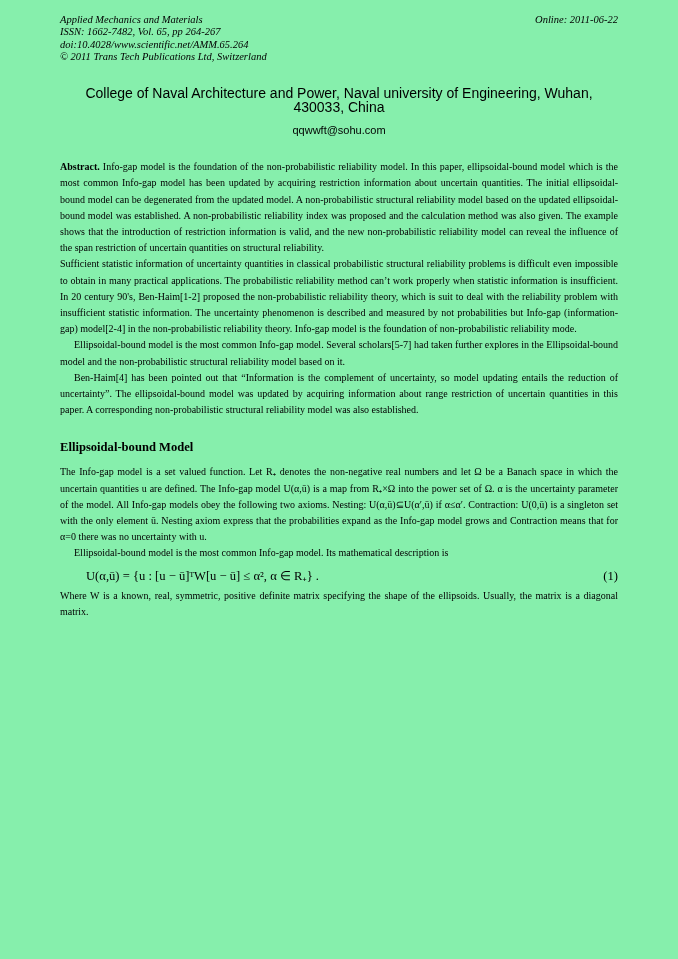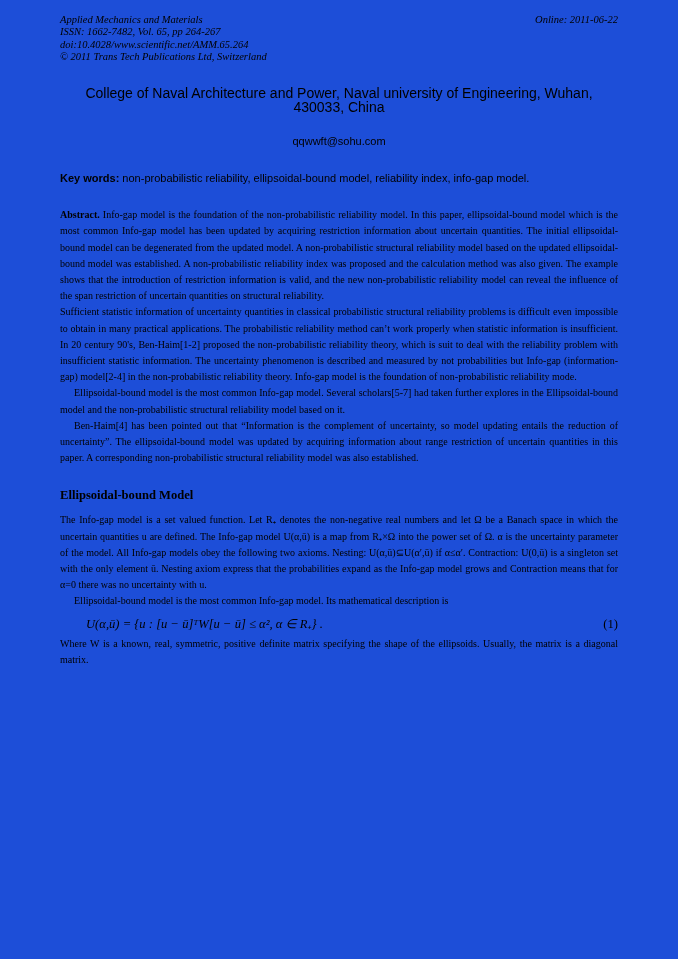--- a/index.html
+++ b/index.html
@@ -6,21 +6,21 @@
     margin: 0;
     padding: 0;
     background: #ffffff;
   }
   .page {
     position: relative;
     width: 678px;
     height: 959px;
     box-sizing: border-box;
     padding: 14px 60px 12px 60px;
-    background: #1d4ed8;
+    background: #86efac;
     color: #000000;
     overflow: hidden;
   }
   
   .hdr {
     display: flex;
     justify-content: space-between;
     align-items: flex-start;
     font-family: "Liberation Serif", serif;
     font-style: italic;
@@ -45,21 +45,21 @@
     line-height: 18px;
   }
   .affiliation {
     margin-top: 11px;
     text-align: center;
     font-family: "Liberation Sans", sans-serif;
     font-size: 14px;
     line-height: 14px;
   }
   .email {
-    margin-top: 20px;
+    margin-top: 9px;
     text-align: center;
     font-family: "Liberation Sans", sans-serif;
     font-size: 11px;
     line-height: 14px;
   }
   .keywords {
     margin: 23px 0 0 0;
     font-family: "Liberation Sans", sans-serif;
     font-size: 11px;
     line-height: 14px;
@@ -85,21 +85,21 @@
   .equation {
     display: flex;
     justify-content: space-between;
     align-items: baseline;
     margin: 5px 0 3px 0;
     padding-left: 26px;
     font-family: "Liberation Serif", serif;
     font-size: 12.6px;
     line-height: 18px;
   }
-  .eq-body { font-style: italic; }
+  .eq-body { }
   .eq-num { font-style: normal; }
 </style>
 </head>
 <body>
 
 <div class="page">
 
   <div class="hdr">
     <div class="hdr-left">
       <div>Applied Mechanics and Materials</div>
@@ -111,21 +111,20 @@
   </div>
 
   <div class="title">
   </div>
 
 
   <div class="affiliation">College of Naval Architecture and Power, Naval university of Engineering, Wuhan, 430033, China</div>
 
   <div class="email">qqwwft@sohu.com</div>
 
-  <p class="keywords"><b>Key words:</b> <span>non-probabilistic reliability, ellipsoidal-bound model, reliability index, info-gap model.</span></p>
 
   <p class="body abstract"><b>Abstract.</b> <span>Info-gap model is the foundation of the non-probabilistic reliability model. In this paper, ellipsoidal-bound model which is the most common Info-gap model has been updated by acquiring restriction information about uncertain quantities. The initial ellipsoidal-bound model can be degenerated from the updated model. A non-probabilistic structural reliability model based on the updated ellipsoidal-bound model was established. A non-probabilistic reliability index was proposed and the calculation method was also given. The example shows that the introduction of restriction information is valid, and the new non-probabilistic reliability model can reveal the influence of the span restriction of uncertain quantities on structural reliability.</span></p>
 
   <p class="body">Sufficient statistic information of uncertainty quantities in classical probabilistic structural reliability problems is difficult even impossible to obtain in many practical applications. The probabilistic reliability method can’t work properly when statistic information is insufficient. In 20 century 90's, Ben-Haim[1-2] proposed the non-probabilistic reliability theory, which is suit to deal with the reliability problem with insufficient statistic information. The uncertainty phenomenon is described and measured by not probabilities but Info-gap (information-gap) model[2-4] in the non-probabilistic reliability theory. Info-gap model is the foundation of non-probabilistic reliability mode.</p>
   <p class="body indent">Ellipsoidal-bound model is the most common Info-gap model. Several scholars[5-7] had taken further explores in the Ellipsoidal-bound model and the non-probabilistic structural reliability model based on it.</p>
   <p class="body indent">Ben-Haim[4] has been pointed out that “Information is the complement of uncertainty, so model updating entails the reduction of uncertainty”. The ellipsoidal-bound model was updated by acquiring information about range restriction of uncertain quantities in this paper. A corresponding non-probabilistic structural reliability model was also established.</p>
 
   <h2 class="sec">Ellipsoidal-bound Model</h2>
   <p class="body">The Info-gap model is a set valued function. Let R₊ denotes the non-negative real numbers and let Ω be a Banach space in which the uncertain quantities u are defined. The Info-gap model U(α,ū) is a map from R₊×Ω into the power set of Ω. α is the uncertainty parameter of the model. All Info-gap models obey the following two axioms. Nesting: U(α,ū)⊆U(α′,ū) if α≤α′. Contraction: U(0,ū) is a singleton set with the only element ū. Nesting axiom express that the probabilities expand as the Info-gap model grows and Contraction means that for α=0 there was no uncertainty with u.</p>
   <p class="body indent">Ellipsoidal-bound model is the most common Info-gap model. Its mathematical description is</p>

